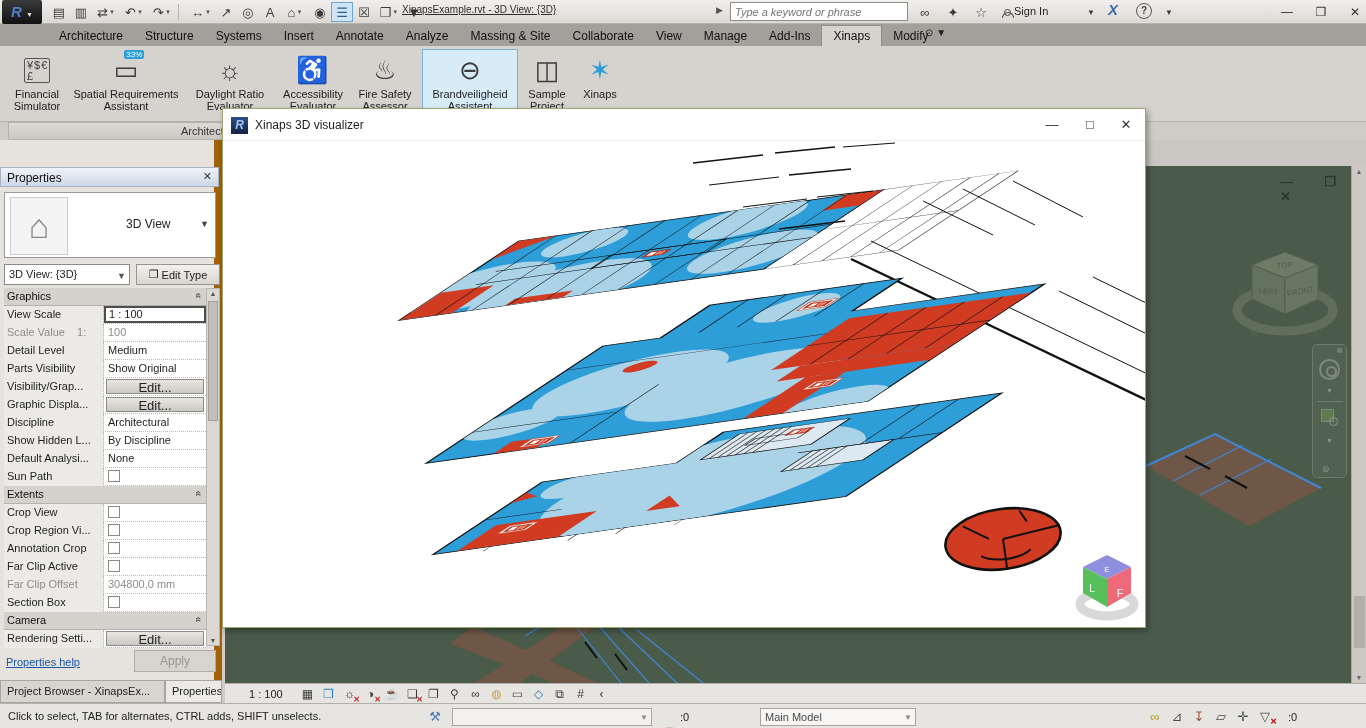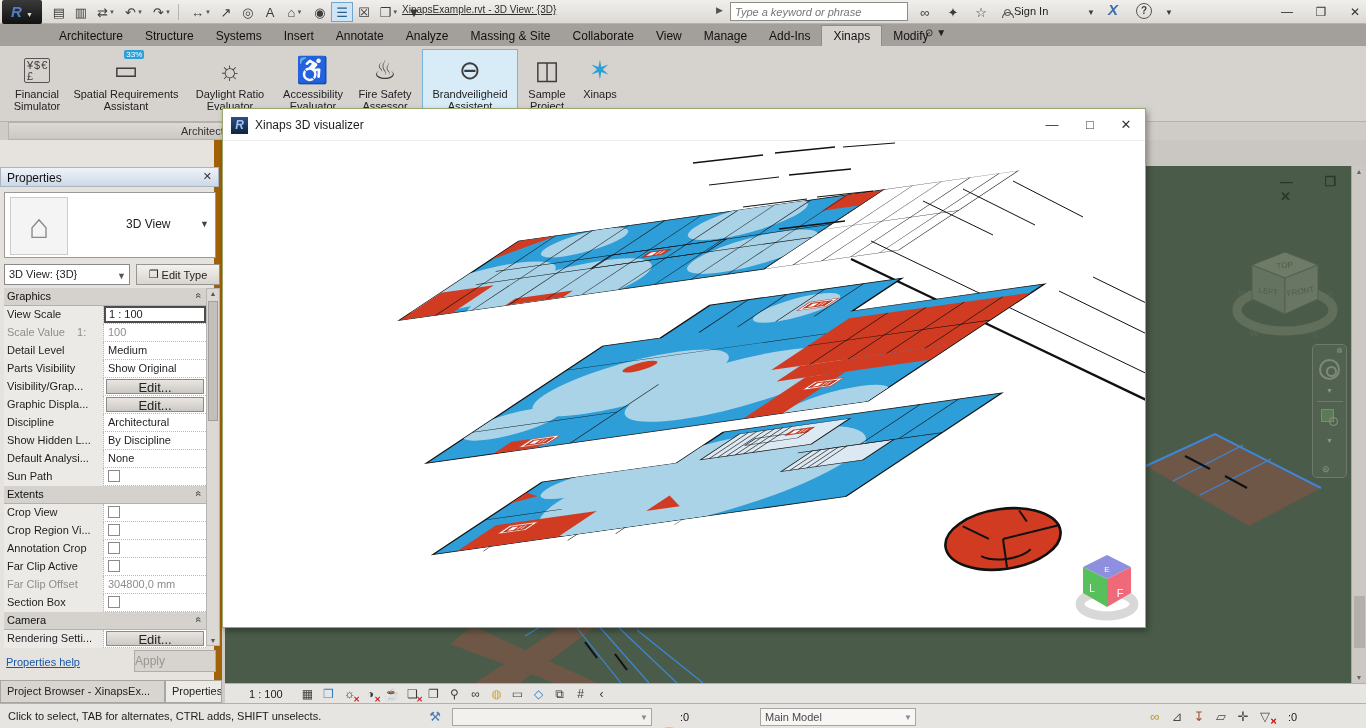--- a/index.html
+++ b/index.html
@@ -70,21 +70,21 @@
   .prow.labelMuted .plabel{color:#8f8d89;}
   .t-button .pbtn{display:block;margin:1px 2px;flex:1;font-size:13px;background:linear-gradient(#e9e6e2,#ccc9c4);border:1px solid #8a8a8a;color:#222;font-family:"Liberation Sans",sans-serif;}
   .t-check .pchk{display:block;width:12px;height:12px;border:1px solid #8a8a8a;background:#fff;margin:2px 0 0 4px;}
   .t-section{background:#d5d2cd;border-bottom:1px solid #b5b2ae;}
   .t-section .plabel{background:transparent;border-right:none;width:180px;font-size:11px;color:#111;}
   .t-section .chev{display:block;position:absolute;right:4px;top:2px;font-size:10px;color:#333;transform:rotate(90deg);}
   #pscroll{left:206px;top:148px;width:14px;height:358px;background:#dcd9d5;border:1px solid #b9b6b2;}
   #pscroll .ar{position:absolute;left:1px;width:10px;font-size:7px;color:#555;text-align:center;}
   #pscroll .thumb{position:absolute;left:1px;top:12px;width:10px;height:120px;background:#c3c0bb;border:1px solid #a3a09c;}
   #prophelp{left:6px;top:516px;font-size:11px;color:#1a57a8;text-decoration:underline;}
-  #applybtn{left:134px;top:510px;width:82px;height:22px;background:#d7d4cf;border:1px solid #b0ada9;color:#98958f;font-size:12px;text-align:left;line-height:20px;}
+  #applybtn{left:134px;top:510px;width:82px;height:22px;background:#d7d4cf;border:1px solid #b0ada9;color:#98958f;font-size:12px;text-align:center;line-height:20px;}
   .paltab{top:540px;height:23px;background:#d8d5d1;border:1px solid #a9a6a2;font-size:11px;color:#222;padding:4px 6px;white-space:nowrap;overflow:hidden;}
   .paltab.front{background:#eceae6;}
 
   
   #canvas{left:225px;top:140px;width:1141px;height:543px;background:#cac7c2;z-index:1;}
   #green{left:0;top:26px;width:1126px;height:517px;background:#4a5c49;overflow:hidden;}
   #viewwinbtns{left:1055px;top:8px;color:#2c372b;font-size:13px;letter-spacing:14px;font-weight:bold;}
   #vscroll{left:1126px;top:26px;width:15px;height:517px;background:#ccc9c5;border-left:1px solid #aaa7a3;}
   #vscroll .ar{position:absolute;left:2px;width:10px;font-size:7px;color:#666;text-align:center;}
   #vscroll .thumb{position:absolute;left:2px;top:430px;width:11px;height:52px;background:#b3b0ac;}

